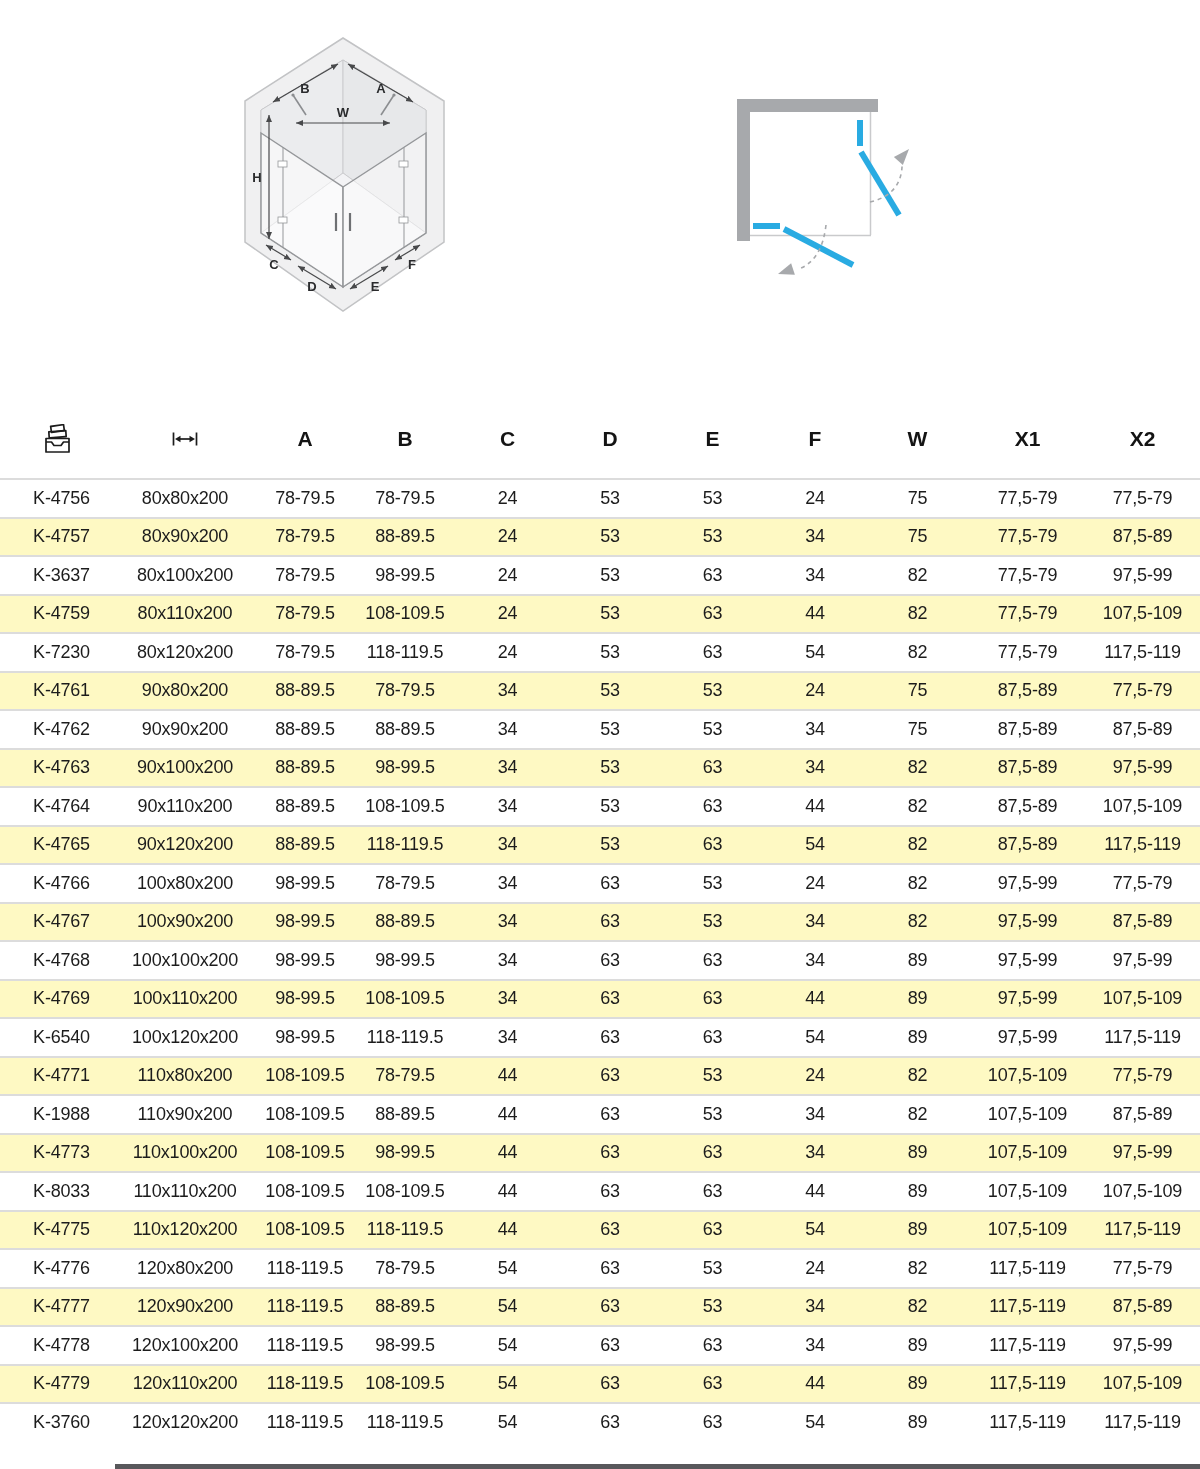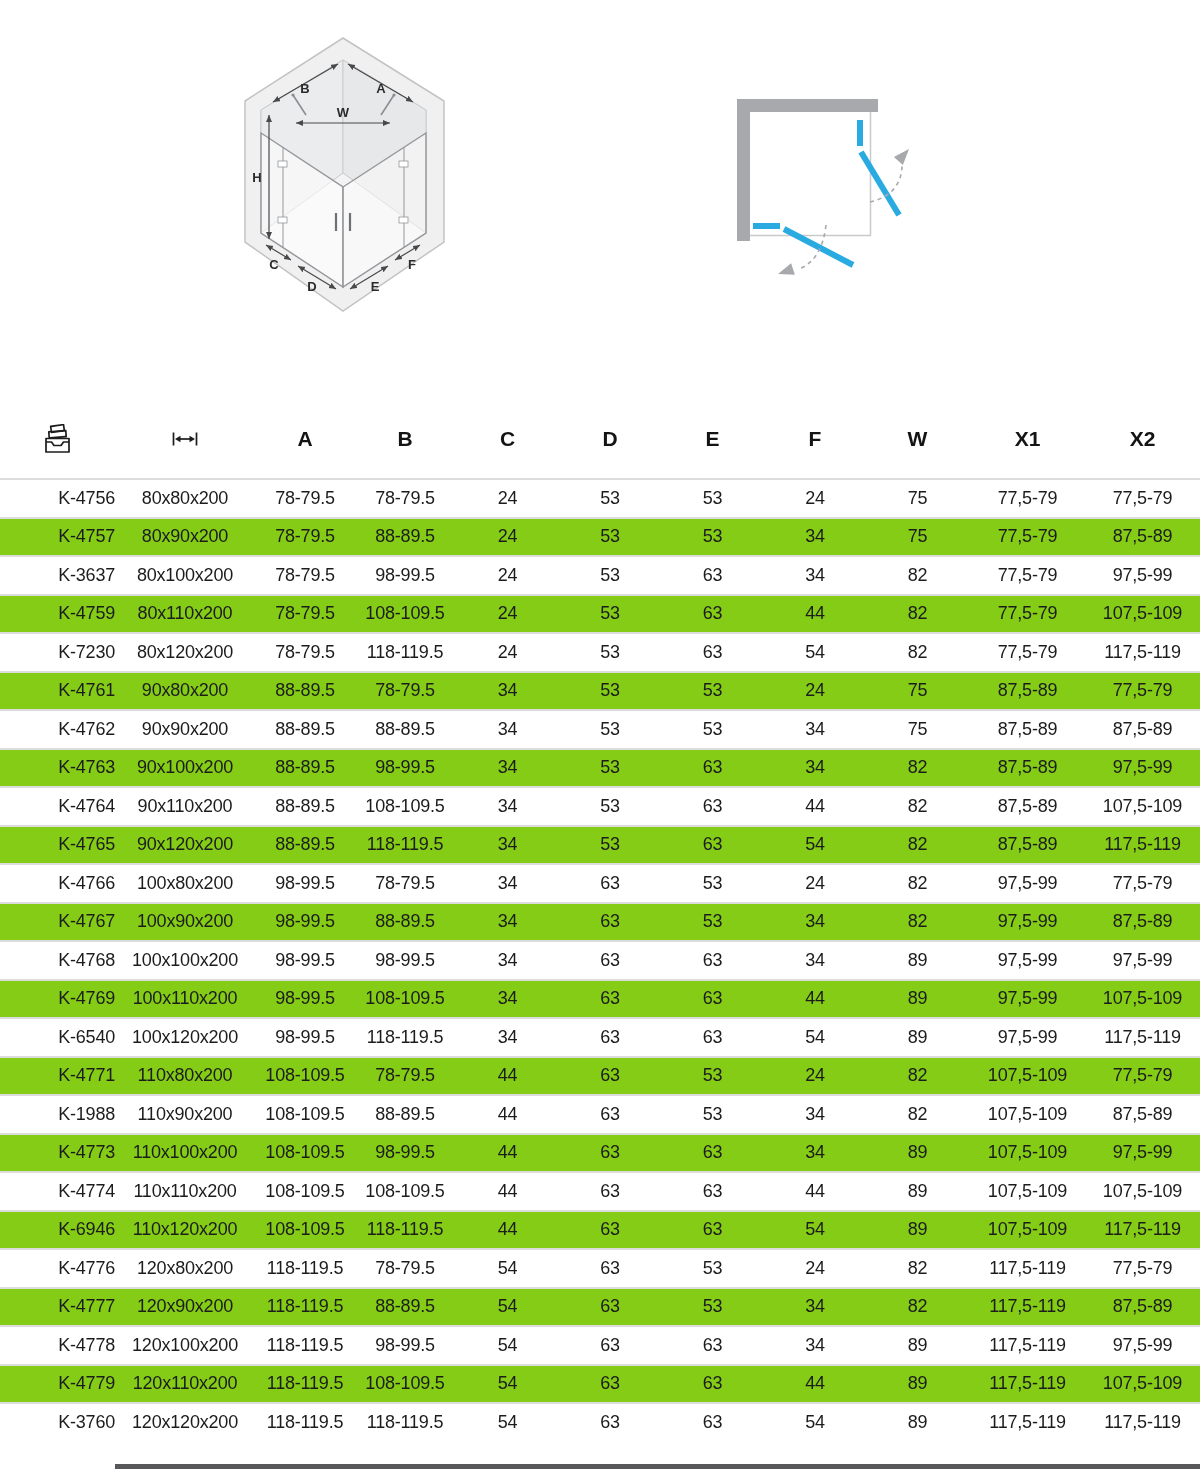--- a/index.html
+++ b/index.html
@@ -14,23 +14,23 @@
     display: grid;
     grid-template-columns: 115px 140px 100px 100px 105px 100px 105px 100px 105px 115px 115px;
     align-items: center;
   }
   .thead { height: 78px; }
   .th { text-align: center; font-weight: 700; font-size: 21px; color: #141414; }
   .th.icon-cell { display: flex; justify-content: center; align-items: center; }
 
   .tbody { }
   .row { height: 38.5px; border-top: 2px solid #dcdcdc; font-size: 18px; letter-spacing: -0.2px; }
-  .row.alt { background: #84cc16; }
+  .row.alt { background: #fef9c3; }
   .cell { text-align: center; white-space: nowrap; }
-  .cell.c0 { text-align: right; padding-left: 8px; }
+  .cell.c0 { text-align: center; padding-left: 8px; }
 
   .bottom-rule { position: absolute; left: 115px; right: 0; bottom: 0; height: 5px; background: #58585b; }
 
   text.dim-label { font-family: "Liberation Sans", sans-serif; font-size: 13px; font-weight: 700; fill: #2a2b2d; }
 </style>
 </head>
 <body>
 
 <div class="page">
 
@@ -375,34 +375,34 @@
           <div class="cell c3">98-99.5</div>
           <div class="cell c4">44</div>
           <div class="cell c5">63</div>
           <div class="cell c6">63</div>
           <div class="cell c7">34</div>
           <div class="cell c8">89</div>
           <div class="cell c9">107,5-109</div>
           <div class="cell c10">97,5-99</div>
         </div>
         <div class="row">
-          <div class="cell c0">K-4774</div>
+          <div class="cell c0">K-8033</div>
           <div class="cell c1">110x110x200</div>
           <div class="cell c2">108-109.5</div>
           <div class="cell c3">108-109.5</div>
           <div class="cell c4">44</div>
           <div class="cell c5">63</div>
           <div class="cell c6">63</div>
           <div class="cell c7">44</div>
           <div class="cell c8">89</div>
           <div class="cell c9">107,5-109</div>
           <div class="cell c10">107,5-109</div>
         </div>
         <div class="row alt">
-          <div class="cell c0">K-6946</div>
+          <div class="cell c0">K-4775</div>
           <div class="cell c1">110x120x200</div>
           <div class="cell c2">108-109.5</div>
           <div class="cell c3">118-119.5</div>
           <div class="cell c4">44</div>
           <div class="cell c5">63</div>
           <div class="cell c6">63</div>
           <div class="cell c7">54</div>
           <div class="cell c8">89</div>
           <div class="cell c9">107,5-109</div>
           <div class="cell c10">117,5-119</div>

